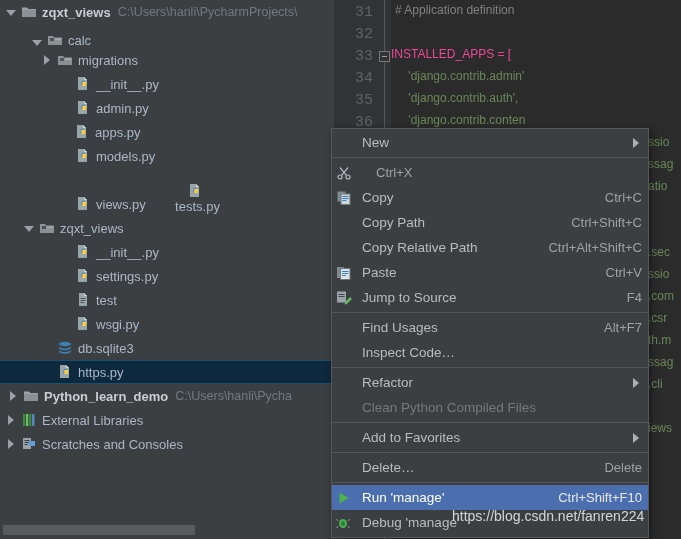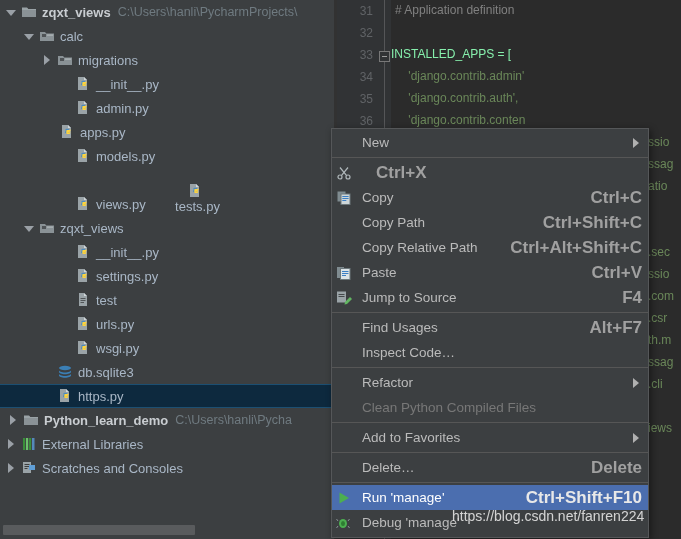--- a/index.html
+++ b/index.html
@@ -100,22 +100,22 @@
   #gutter {
     position: absolute;
     left: 0; top: 0;
     width: 42px; height: 539px;
     background: #313335;
   }
   .lineno {
     position: absolute;
     right: 6px;
     color: #606366;
-    font-size: 12px;
-    font-family: Liberation Sans, sans-serif;
+    font-size: 15px;
+    font-family: Liberation Mono, monospace;
   }
   #fold-ruler {
     position: absolute;
     left: 42px; top: 0;
     width: 12px; height: 539px;
     background: #313335;
   }
   #fold-line {
     position: absolute;
     left: 5px; top: 0;
@@ -138,21 +138,21 @@
     background: #9c9c9c;
   }
   .codeline {
     position: absolute;
     left: 58px;
     white-space: pre;
     font-family: Liberation Sans, sans-serif;
     font-size: 12px;
   }
   .c-comment { color: #808080; }
-  .c-const   { color: #86efac; }
+  .c-const   { color: #ec4899; }
   .c-plain   { color: #a9b7c6; }
   .c-string  { color: #6a8759; }
 
   
   #context-menu {
     position: absolute;
     left: 331px; top: 128px;
     width: 318px;
     background: #3c3f41;
     border: 1px solid #555759;
@@ -176,23 +176,22 @@
   .mi.disabled { color: #777777; }
   .mi-icon {
     flex: 0 0 20px;
     width: 20px; height: 16px;
     margin-right: 6px;
     position: relative;
   }
   .mi-label { flex: 1 1 auto; }
   .mi-accel {
     color: #a0a0a0;
-    font-size: 17px;
+    font-size: 13px;
     margin-left: 14px;
-    font-weight: bold;
   }
   .mi.sel .mi-accel { color: #e8e8e8; }
   .submenu-arrow {
     width: 10px; margin-left: 10px;
     position: relative; height: 10px;
     flex: 0 0 10px;
   }
   .submenu-arrow::before {
     content: "";
     position: absolute;
@@ -228,21 +227,21 @@
         <div class="tree-row" style="padding-left: 6px;">
           <span class="arrow down"></span>
           <span style="width: 4px; flex: 0 0 4px;"></span>
           <span class="ficon"><svg width="16" height="16" viewBox="0 0 16 16">
               <path d="M1 4h5l1.3 1.6H15V13H1z" fill="#8a9296"></path>
               <path d="M1 3.5h5l1.3 1.6H15v1H1z" fill="#9aa3a7"></path>
             </svg></span>
           <span class="label bold">zqxt_views</span>
           <span class="path">C:\Users\hanli\PycharmProjects\</span>
         </div>
-        <div class="tree-row" style="padding-left: 24px;">
+        <div class="tree-row" style="padding-left: 32px; align-items: flex-end;">
           <span class="arrow down"></span>
           <span style="width: 4px; flex: 0 0 4px;"></span>
           <span class="ficon"><svg width="16" height="16" viewBox="0 0 16 16">
               <path d="M1 4h5l1.3 1.6H15V13H1z" fill="#8a9296"></path>
               <rect x="3" y="6" width="4" height="3" fill="#4f5356"></rect>
               <path d="M8 6.5h6v1.2H8z" fill="#b0b8bb"></path>
             </svg></span>
           <span class="label">calc</span>
         </div>
         <div class="tree-row" style="padding-left: 42px;">
@@ -270,21 +269,21 @@
           <span class="arrow none"></span>
           <span style="width: 4px; flex: 0 0 4px;"></span>
           <span class="ficon"><svg width="16" height="16" viewBox="0 0 16 16">
               <path d="M3 1h6l3 3v10H3z" fill="#9aa3a7"></path>
               <path d="M9 1l3 3H9z" fill="#cfd6d9"></path>
               <path d="M6.2 6.2c0-1 .7-1.5 2-1.5s2 .4 2 1.4v1.3c0 .8-.6 1.3-1.6 1.3H7.4c-.8 0-1.4.5-1.4 1.2V8.3c0-.9.5-1.4 1.4-1.4h1.5V6.5H6.2z" fill="#4b8bbe"></path>
               <path d="M11.3 8.6c0 1-.7 1.5-2 1.5s-2-.4-2-1.4V7.4c0-.8.6-1.3 1.6-1.3h1.2c.8 0 1.4-.5 1.4-1.2v1.6c0 .9-.5 1.4-1.4 1.4H8.6v.4h2.7z" fill="#ffd43b"></path>
             </svg></span>
           <span class="label">admin.py</span>
         </div>
-        <div class="tree-row" style="padding-left: 44px;">
+        <div class="tree-row" style="padding-left: 59px;">
           <span class="arrow none"></span>
           <span style="width: 4px; flex: 0 0 4px;"></span>
           <span class="ficon"><svg width="16" height="16" viewBox="0 0 16 16">
               <path d="M3 1h6l3 3v10H3z" fill="#9aa3a7"></path>
               <path d="M9 1l3 3H9z" fill="#cfd6d9"></path>
               <path d="M6.2 6.2c0-1 .7-1.5 2-1.5s2 .4 2 1.4v1.3c0 .8-.6 1.3-1.6 1.3H7.4c-.8 0-1.4.5-1.4 1.2V8.3c0-.9.5-1.4 1.4-1.4h1.5V6.5H6.2z" fill="#4b8bbe"></path>
               <path d="M11.3 8.6c0 1-.7 1.5-2 1.5s-2-.4-2-1.4V7.4c0-.8.6-1.3 1.6-1.3h1.2c.8 0 1.4-.5 1.4-1.2v1.6c0 .9-.5 1.4-1.4 1.4H8.6v.4h2.7z" fill="#ffd43b"></path>
             </svg></span>
           <span class="label">apps.py</span>
         </div>
@@ -359,31 +358,20 @@
           <span class="ficon"><svg width="16" height="16" viewBox="0 0 16 16">
               <path d="M4 1h5l3 3v10H4z" fill="#9aa3a7"></path>
               <path d="M9 1l3 3H9z" fill="#cfd6d9"></path>
               <g fill="#4a4d50">
                 <rect x="5.5" y="6" width="5" height="0.9"></rect>
                 <rect x="5.5" y="8" width="5" height="0.9"></rect>
                 <rect x="5.5" y="10" width="3.5" height="0.9"></rect>
               </g>
             </svg></span>
           <span class="label">test</span>
-        </div>
-        <div class="tree-row" style="padding-left: 60px;">
-          <span class="arrow none"></span>
-          <span style="width: 4px; flex: 0 0 4px;"></span>
-          <span class="ficon"><svg width="16" height="16" viewBox="0 0 16 16">
-              <path d="M3 1h6l3 3v10H3z" fill="#9aa3a7"></path>
-              <path d="M9 1l3 3H9z" fill="#cfd6d9"></path>
-              <path d="M6.2 6.2c0-1 .7-1.5 2-1.5s2 .4 2 1.4v1.3c0 .8-.6 1.3-1.6 1.3H7.4c-.8 0-1.4.5-1.4 1.2V8.3c0-.9.5-1.4 1.4-1.4h1.5V6.5H6.2z" fill="#4b8bbe"></path>
-              <path d="M11.3 8.6c0 1-.7 1.5-2 1.5s-2-.4-2-1.4V7.4c0-.8.6-1.3 1.6-1.3h1.2c.8 0 1.4-.5 1.4-1.2v1.6c0 .9-.5 1.4-1.4 1.4H8.6v.4h2.7z" fill="#ffd43b"></path>
-            </svg></span>
-          <span class="label">urls.py</span>
         </div>
         <div class="tree-row" style="padding-left: 60px;">
           <span class="arrow none"></span>
           <span style="width: 4px; flex: 0 0 4px;"></span>
           <span class="ficon"><svg width="16" height="16" viewBox="0 0 16 16">
               <path d="M3 1h6l3 3v10H3z" fill="#9aa3a7"></path>
               <path d="M9 1l3 3H9z" fill="#cfd6d9"></path>
               <path d="M6.2 6.2c0-1 .7-1.5 2-1.5s2 .4 2 1.4v1.3c0 .8-.6 1.3-1.6 1.3H7.4c-.8 0-1.4.5-1.4 1.2V8.3c0-.9.5-1.4 1.4-1.4h1.5V6.5H6.2z" fill="#4b8bbe"></path>
               <path d="M11.3 8.6c0 1-.7 1.5-2 1.5s-2-.4-2-1.4V7.4c0-.8.6-1.3 1.6-1.3h1.2c.8 0 1.4-.5 1.4-1.2v1.6c0 .9-.5 1.4-1.4 1.4H8.6v.4h2.7z" fill="#ffd43b"></path>
             </svg></span>

